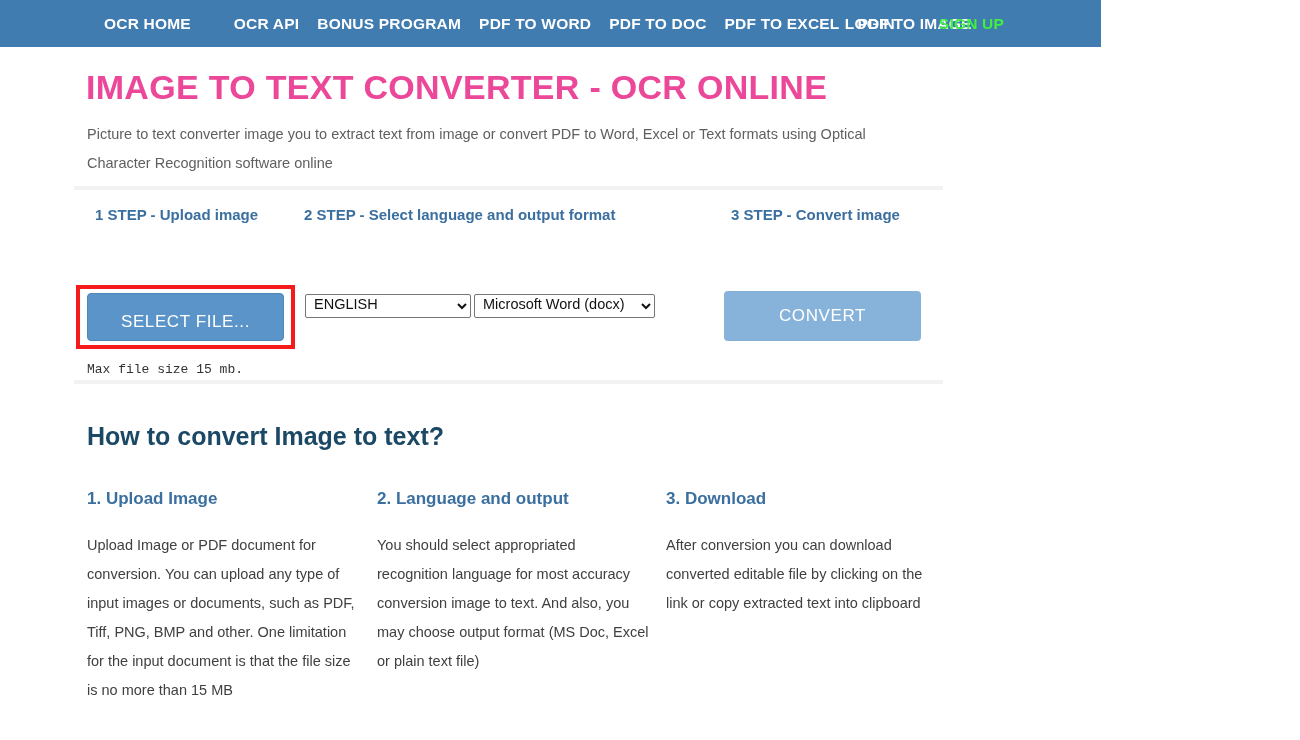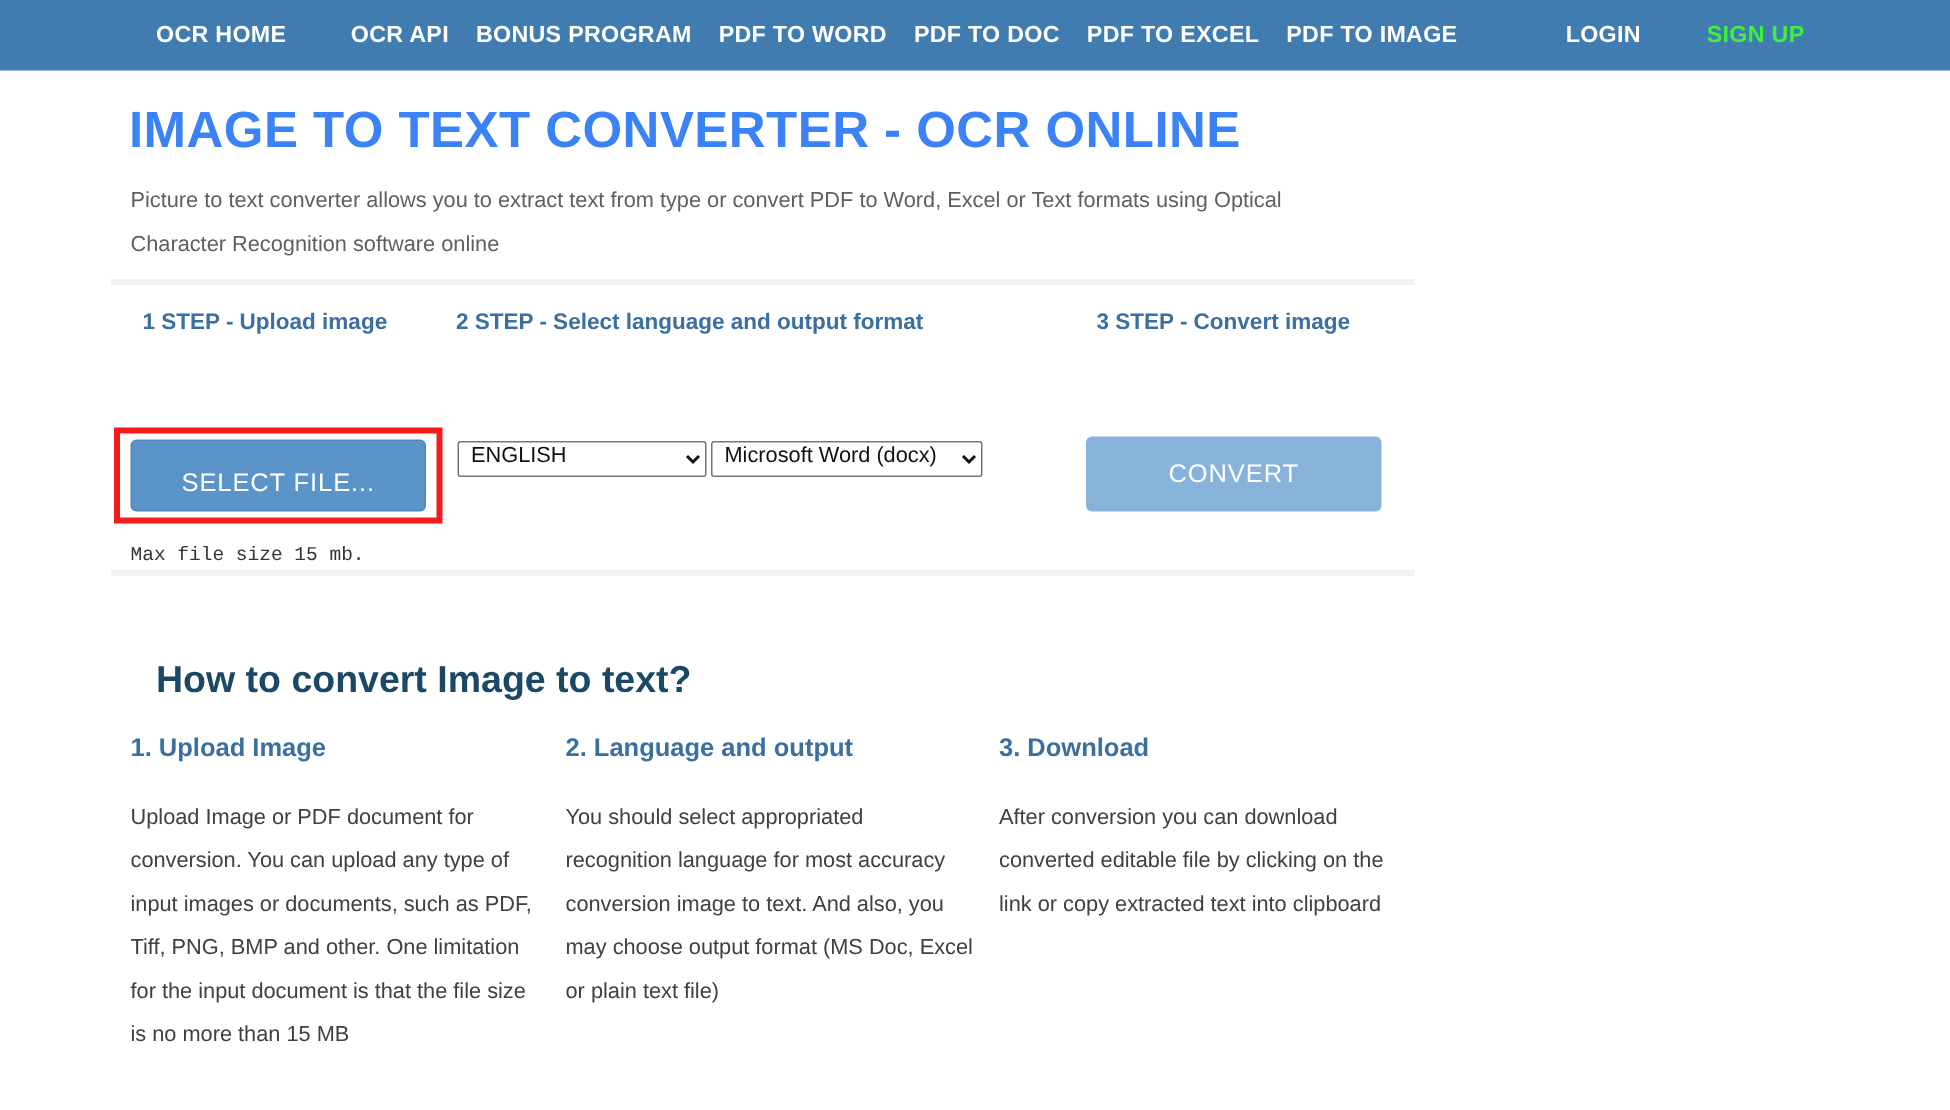--- a/index.html
+++ b/index.html
@@ -10,21 +10,21 @@
     height: 740px;
     background: #ffffff;
     font-family: "Liberation Sans", sans-serif;
     overflow: hidden;
   }
 
   
   .navbar {
     position: absolute;
     top: 0; left: 0;
-    width: 1300px;
+    width: 1101px;
     height: 47px;
     background: #407cb0;
     display: flex;
     align-items: center;
   }
   .nav-left {
     position: absolute;
     left: 95px;
     display: flex;
     align-items: center;
@@ -59,21 +59,21 @@
     width: 1300px;
   }
 
   .page-title {
     position: absolute;
     left: 86px;
     top: 21px;
     margin: 0;
     font-size: 34px;
     font-weight: bold;
-    color: #3b82f6;
+    color: #ec4899;
     letter-spacing: 0.3px;
     white-space: nowrap;
   }
 
   .subtitle {
     position: absolute;
     left: 87px;
     top: 73px;
     width: 830px;
     margin: 0;
@@ -170,21 +170,21 @@
     font-size: 13px;
     color: #333333;
     white-space: nowrap;
   }
 
   
   .howto-title {
     position: absolute;
     left: 87px;
     top: 375px;
-    margin: 17px;
+    margin: 0;
     font-size: 25px;
     font-weight: bold;
     color: #1b4864;
     white-space: nowrap;
   }
 
   .col {
     position: absolute;
     top: 442px;
   }
@@ -222,21 +222,21 @@
   <div class="nav-right">
     <a class="nav-link" href="#">LOGIN</a>
     <a class="nav-link signup" href="#">SIGN UP</a>
   </div>
 </div>
 
 <div class="content">
 
   <h1 class="page-title">IMAGE TO TEXT CONVERTER - OCR ONLINE</h1>
 
-  <p class="subtitle">Picture to text converter allows you to extract text from type or convert PDF to Word, Excel or Text formats using Optical Character Recognition software online</p>
+  <p class="subtitle">Picture to text converter image you to extract text from image or convert PDF to Word, Excel or Text formats using Optical Character Recognition software online</p>
 
   <div class="divider divider-1"></div>
 
   <div class="step-label step-label-1">1 STEP - Upload image</div>
   <div class="step-label step-label-2">2 STEP - Select language and output format</div>
   <div class="step-label step-label-3">3 STEP - Convert image</div>
 
   <div class="select-file-highlight"></div>
   <button class="btn-select-file">SELECT FILE...</button>
 

